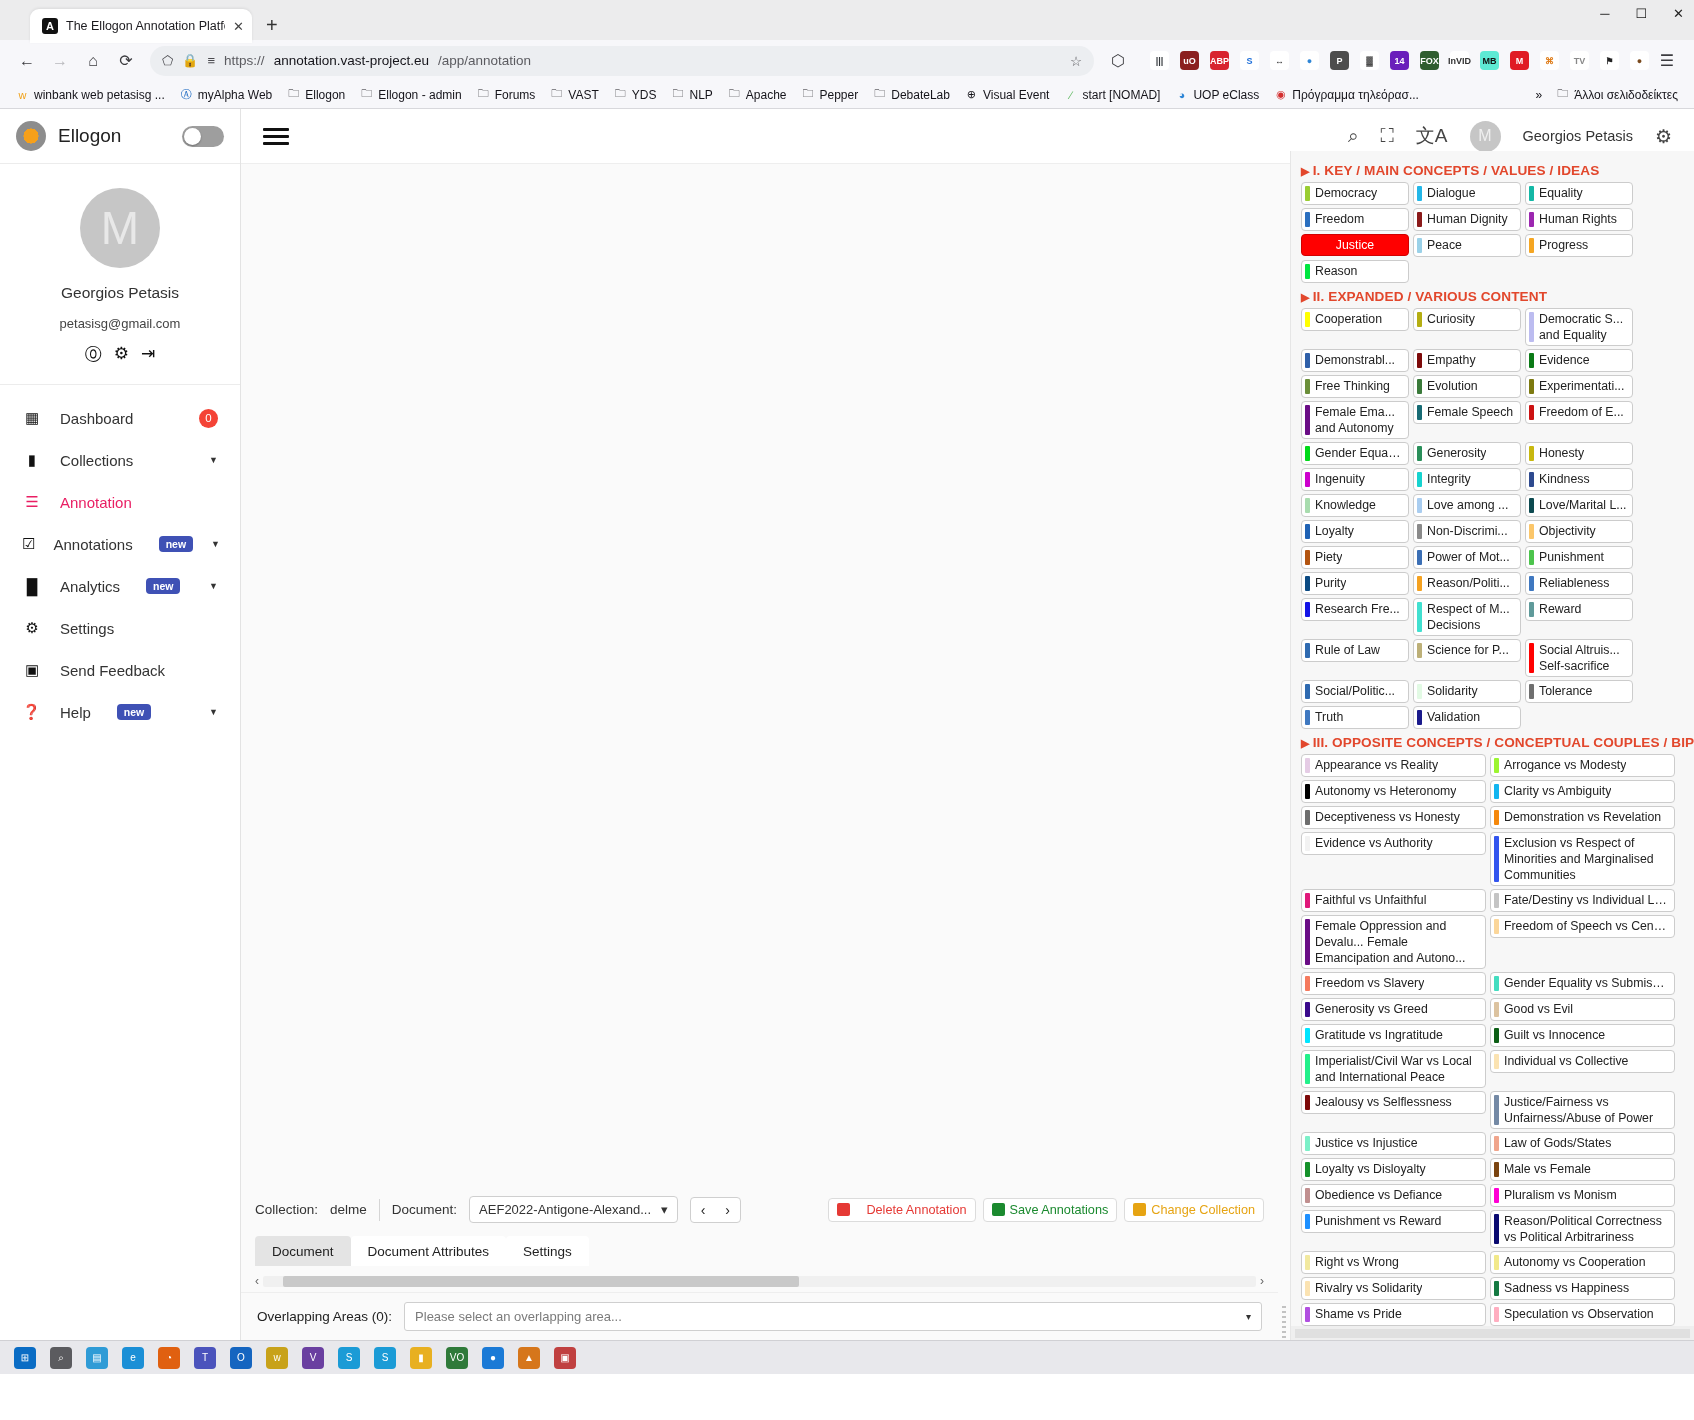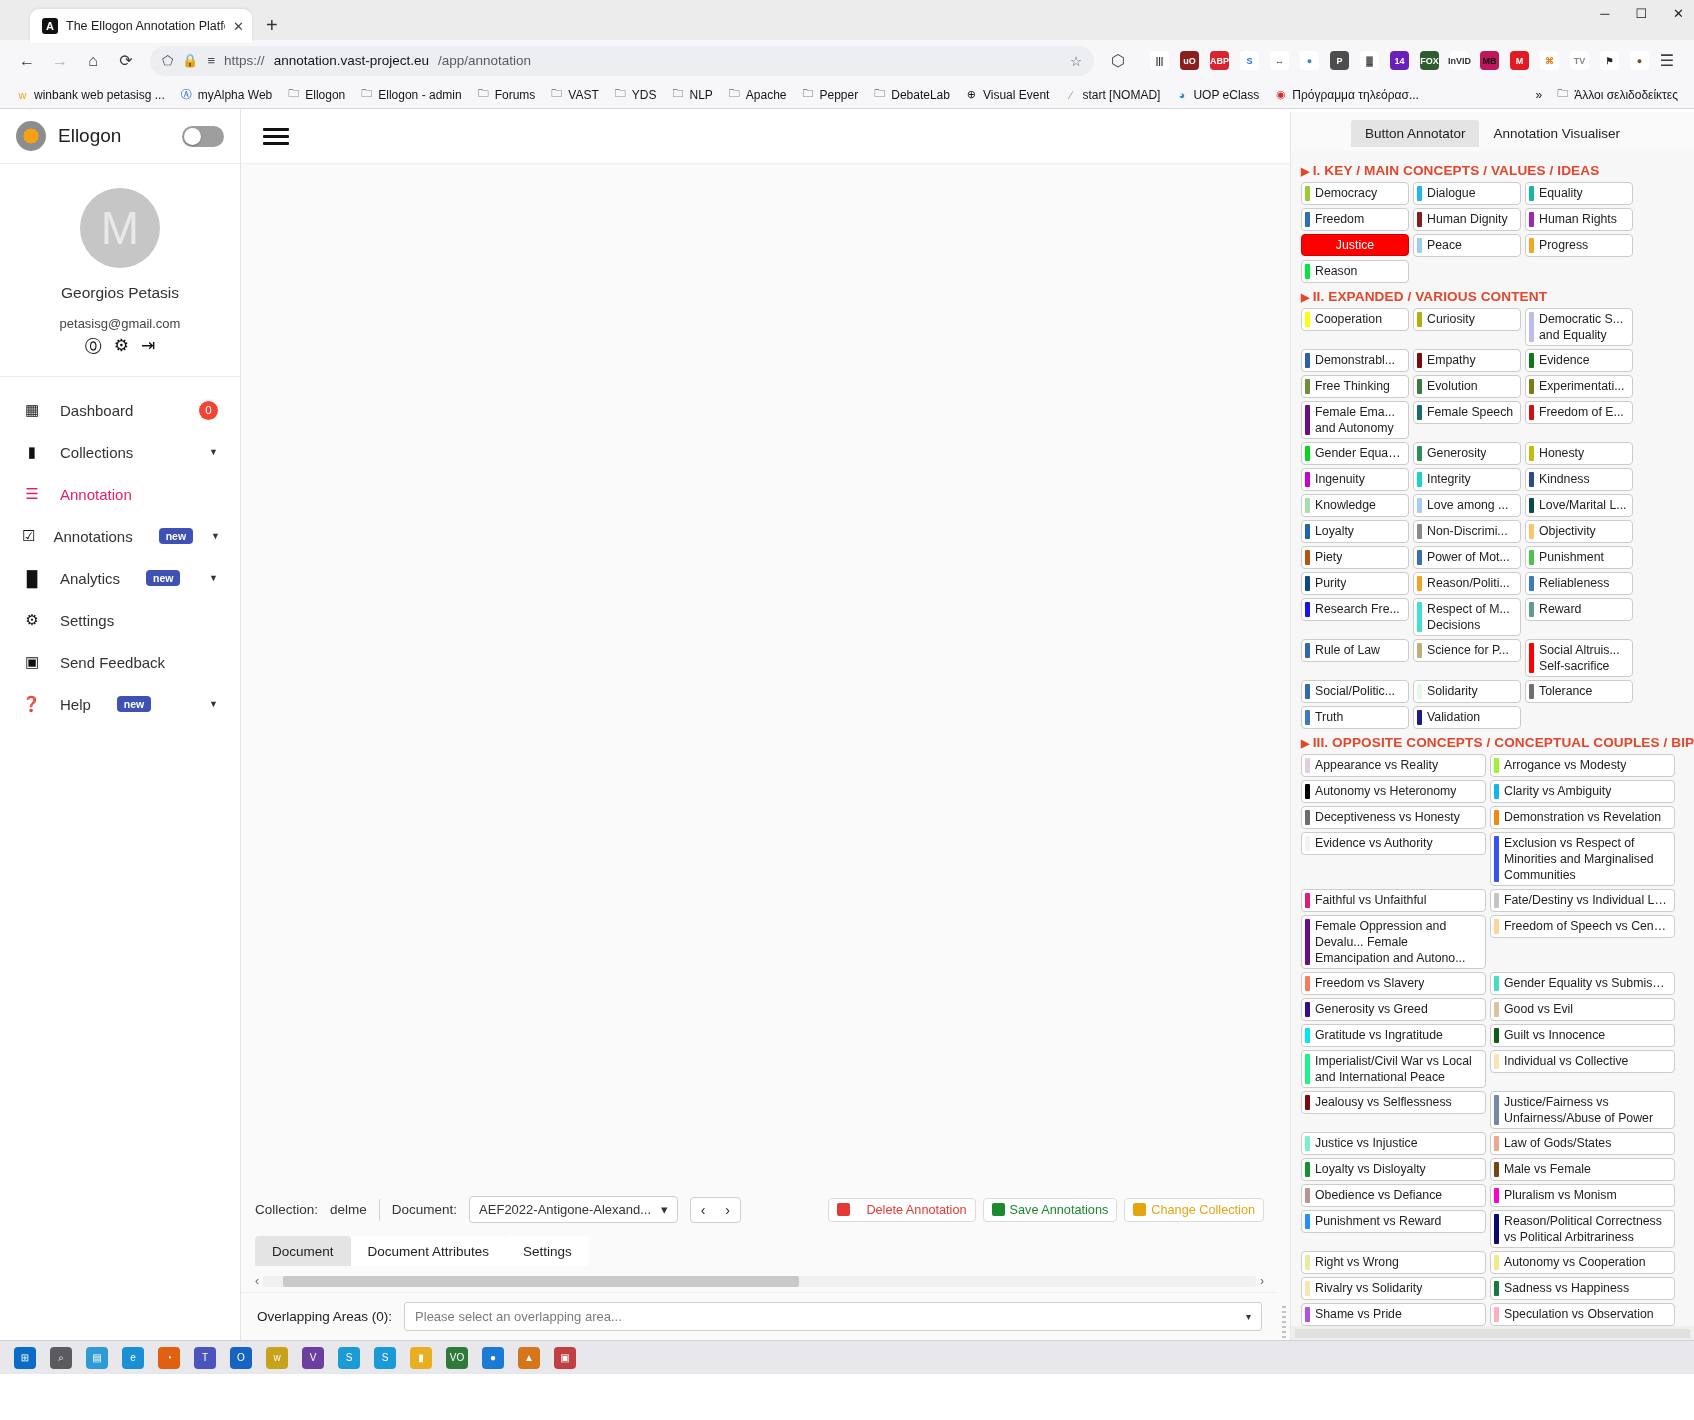--- a/index.html
+++ b/index.html
@@ -56,21 +56,21 @@
   
   .sidebar { width:241px; background:#fff; border-right:1px solid #e3e3e3; flex:0 0 241px;}
   .sb-head { height:55px; display:flex; align-items:center; gap:12px; padding:0 16px; border-bottom:1px solid #ececec;}
   .logo { width:30px;height:30px;border-radius:50%;background:radial-gradient(circle,#f6a01a 0 35%,#8d8d8d 36% 100%);display:flex;align-items:center;justify-content:center;color:#f6a01a;font-weight:bold;font-size:15px;}
   .sb-title { font-size:19px; color:#222; flex:1;}
   .toggle { width:42px;height:21px;border-radius:11px;background:#9e9e9e;position:relative;}
   .toggle::after{content:"";position:absolute;left:2px;top:2px;width:17px;height:17px;border-radius:50%;background:#fff;box-shadow:0 1px 2px rgba(0,0,0,.3);}
   .sb-profile { padding:24px 0 18px; text-align:center; border-bottom:1px solid #ececec;}
   .avatar-lg { width:80px;height:80px;border-radius:50%;background:#c6c6c6;color:#e8e8e8;display:flex;align-items:center;justify-content:center;font-size:46px;margin:0 auto 16px;}
   .pname { font-size:15.5px;color:#333;margin-bottom:14px;}
-  .pmail { font-size:13px;color:#444;margin-bottom:4px;text-align:center;}
+  .pmail { font-size:13px;color:#444;margin-bottom:12px;text-align:center;}
   .picons { display:flex;justify-content:center;gap:12px;font-size:17px;color:#111;}
   .menu { padding-top:12px; }
   .mi { display:flex;align-items:center;gap:18px;padding:11px 22px;font-size:15px;color:#333;}
   .mi .mi-ic { width:20px;height:20px;display:flex;align-items:center;justify-content:center;color:#111;}
   .mi.active { color:#e91e63; }
   .mi.active .mi-ic { color:#e91e63; }
   .mi .lbl{ flex:0 0 auto; }
   .badge-new { background:#3f51b5;color:#fff;font-size:10.5px;font-weight:bold;border-radius:4px;padding:2px 7px;margin-left:8px;}
   .badge-count { margin-left:auto;background:#f44336;color:#fff;font-size:11.5px;border-radius:50%;width:19px;height:19px;display:flex;align-items:center;justify-content:center;}
   .caret { margin-left:auto; font-size:9px; color:#333; }
@@ -185,21 +185,21 @@
         <span class="ext" style="background: rgb(139, 31, 31); color: rgb(255, 255, 255);">uO</span>
         <span class="ext" style="background: rgb(216, 36, 47); color: rgb(255, 255, 255);">ABP</span>
         <span class="ext" style="background: rgb(255, 255, 255); color: rgb(30, 111, 217);">S</span>
         <span class="ext" style="background: rgb(255, 255, 255); color: rgb(51, 51, 51);">↔</span>
         <span class="ext" style="background: rgb(255, 255, 255); color: rgb(47, 134, 214);">●</span>
         <span class="ext" style="background: rgb(77, 77, 77); color: rgb(255, 255, 255);">P</span>
         <span class="ext" style="background: rgb(255, 255, 255); color: rgb(51, 51, 51);">▓</span>
         <span class="ext" style="background: rgb(106, 31, 187); color: rgb(255, 255, 255);">14</span>
         <span class="ext" style="background: rgb(47, 93, 47); color: rgb(255, 255, 255);">FOX</span>
         <span class="ext" style="background: rgb(255, 255, 255); color: rgb(51, 51, 51);">InVID</span>
-        <span class="ext" style="background: #be185d; color: rgb(17, 17, 17);">MB</span>
+        <span class="ext" style="background: #5eead4; color: rgb(17, 17, 17);">MB</span>
         <span class="ext" style="background: rgb(224, 27, 36); color: rgb(255, 255, 255);">M</span>
         <span class="ext" style="background: rgb(255, 255, 255); color: rgb(224, 128, 32);">⌘</span>
         <span class="ext" style="background: rgb(255, 255, 255); color: rgb(136, 136, 136);">TV</span>
         <span class="ext" style="background: rgb(255, 255, 255); color: rgb(34, 34, 34);">⚑</span>
         <span class="ext" style="background: rgb(255, 255, 255); color: rgb(122, 74, 30);">●</span>
       </div>
     <span class="nav-btn">☰</span>
   </div>
 
   <div class="bookmarks">
@@ -426,24 +426,20 @@
             <span class="cv">▾</span>
           </span>
         </div>
       </div>
 
       <div class="vdivider">
           <span class="grip"></span>
         </div>
 
       <div class="rpane">
-        <div class="rtabs" id="rtabs-host">
-            <span class="rtab active">Button Annotator</span>
-            <span class="rtab">Annotation Visualiser</span>
-          </div>
         <div class="rbody" id="sections-host">
             <div class="sec-head"><span class="tri">▶ </span><span>I. KEY / MAIN CONCEPTS / VALUES / IDEAS</span></div>
             <div class="btns g4">
               <div class="cbtn">
                 <span class="bar" style="background: rgb(154, 205, 50);"></span>
                 <span class="txt">Democracy</span>
               </div>
               <div class="cbtn">
                 <span class="bar" style="background: rgb(35, 183, 232);"></span>
                 <span class="txt">Dialogue</span>

